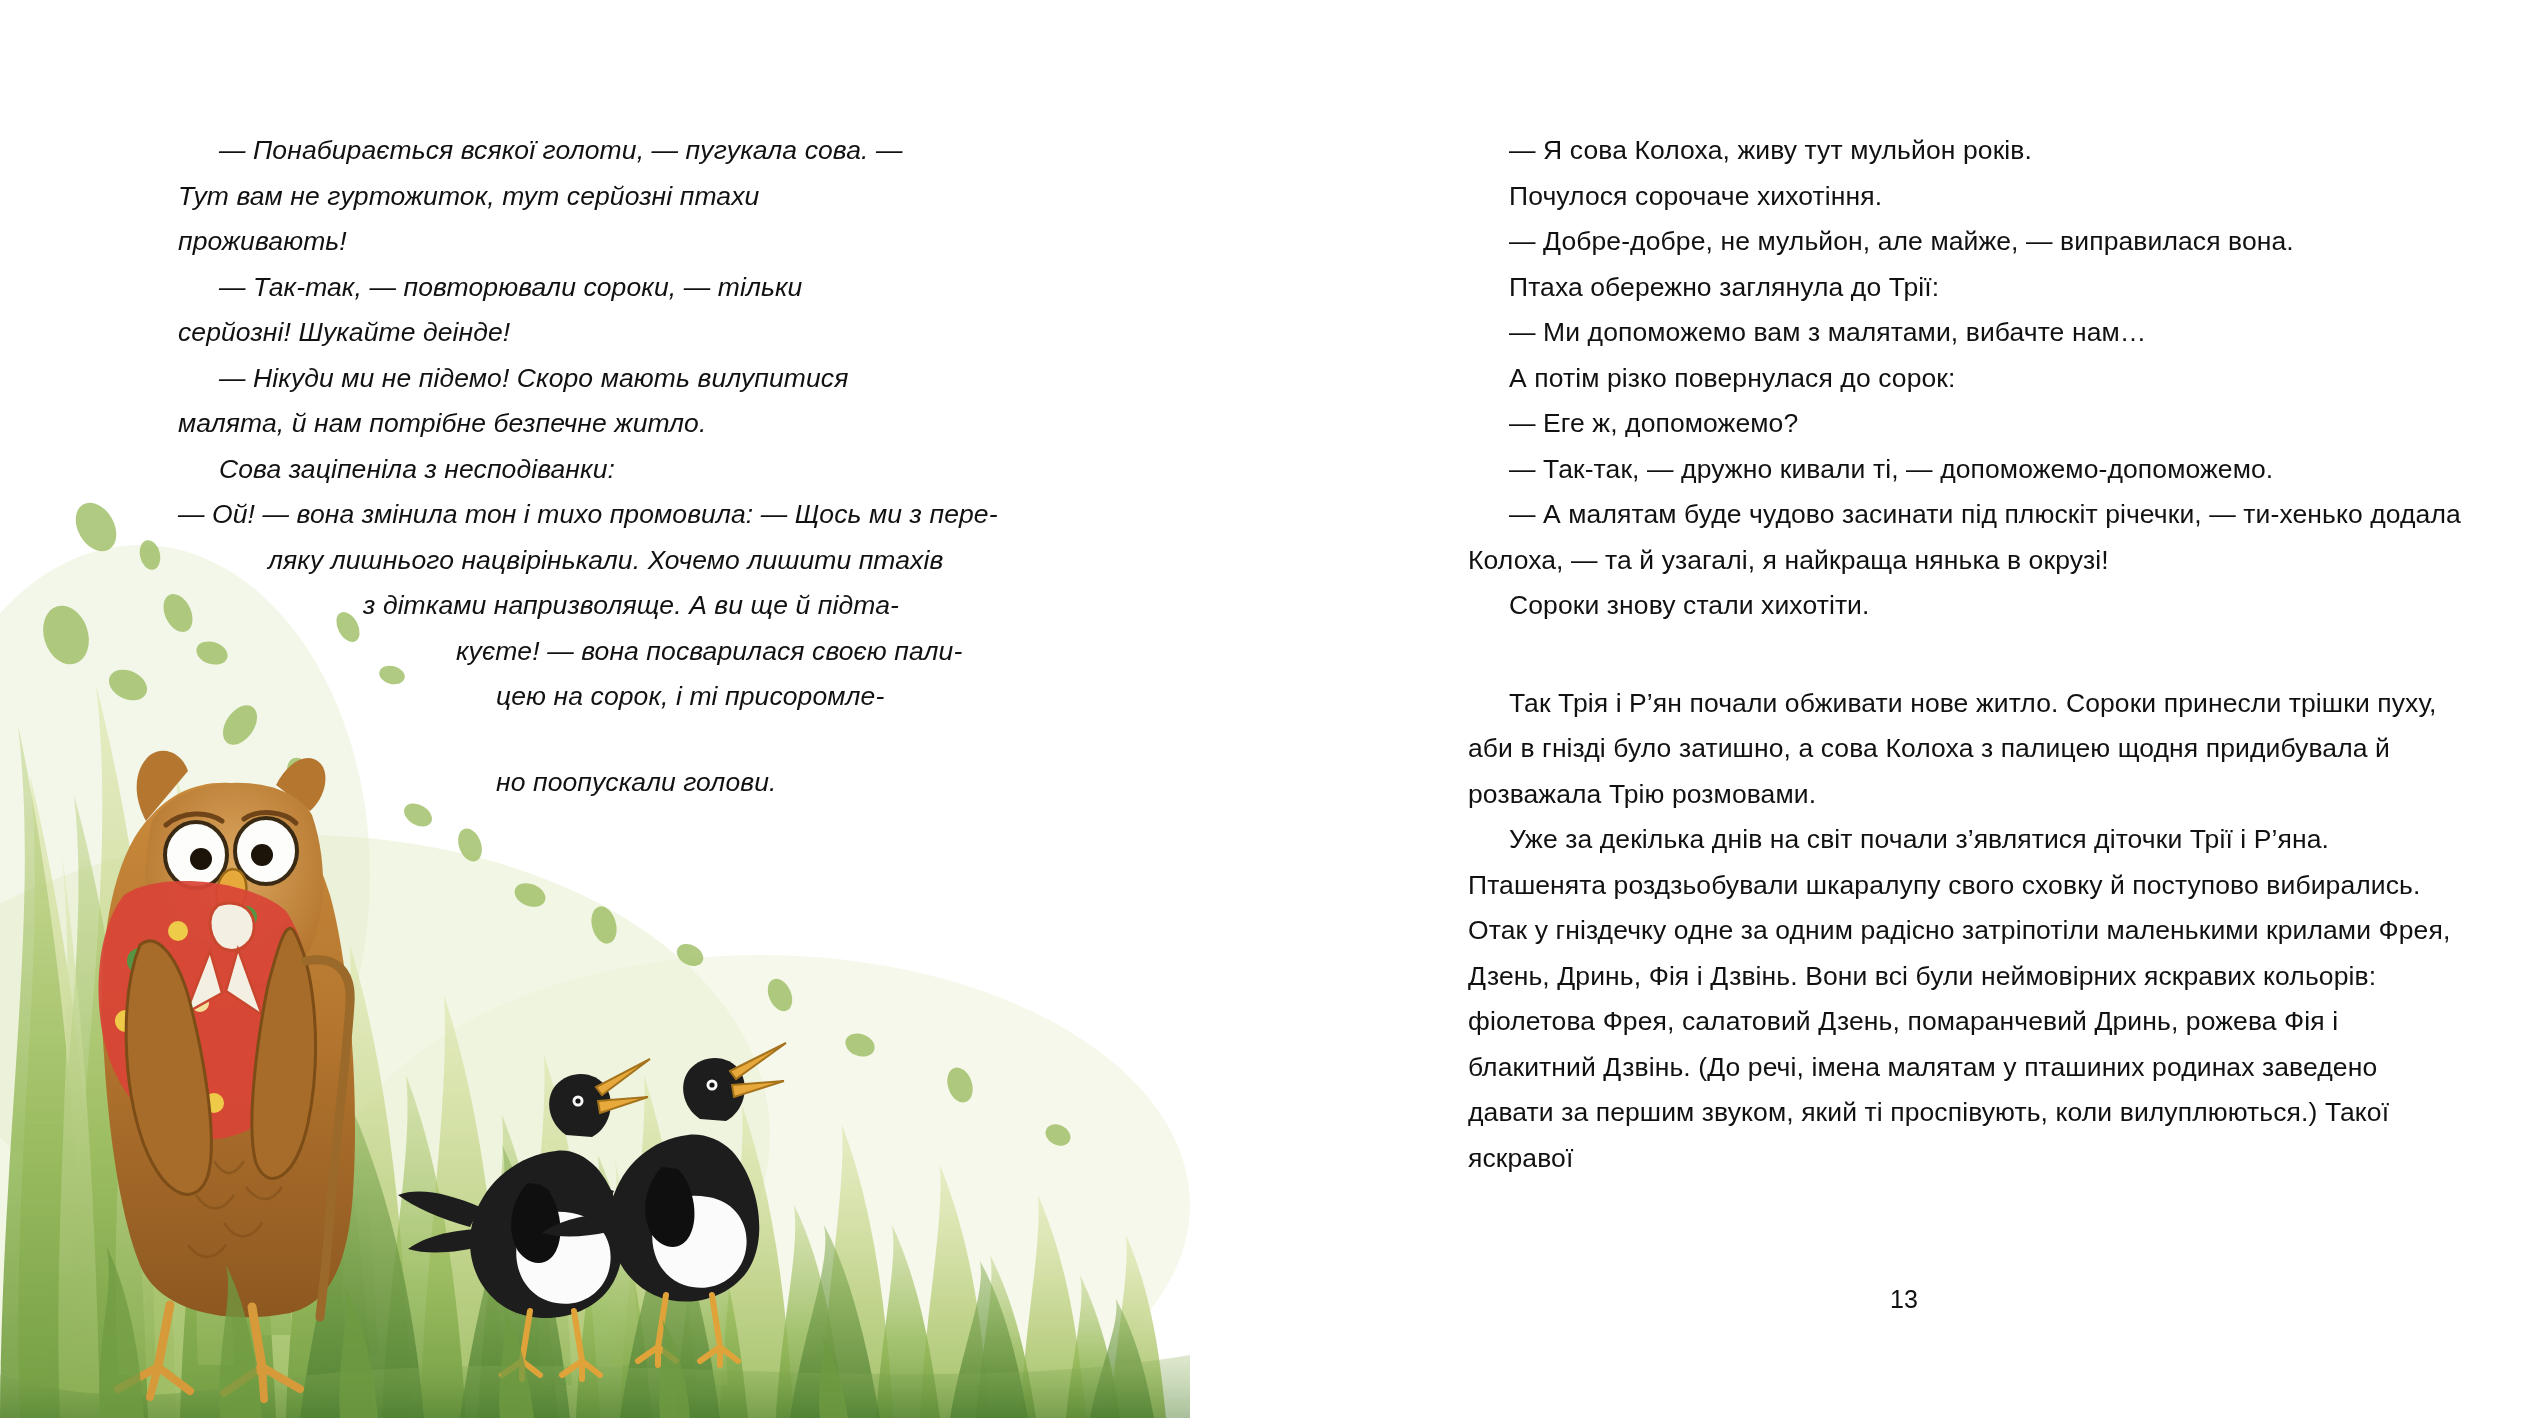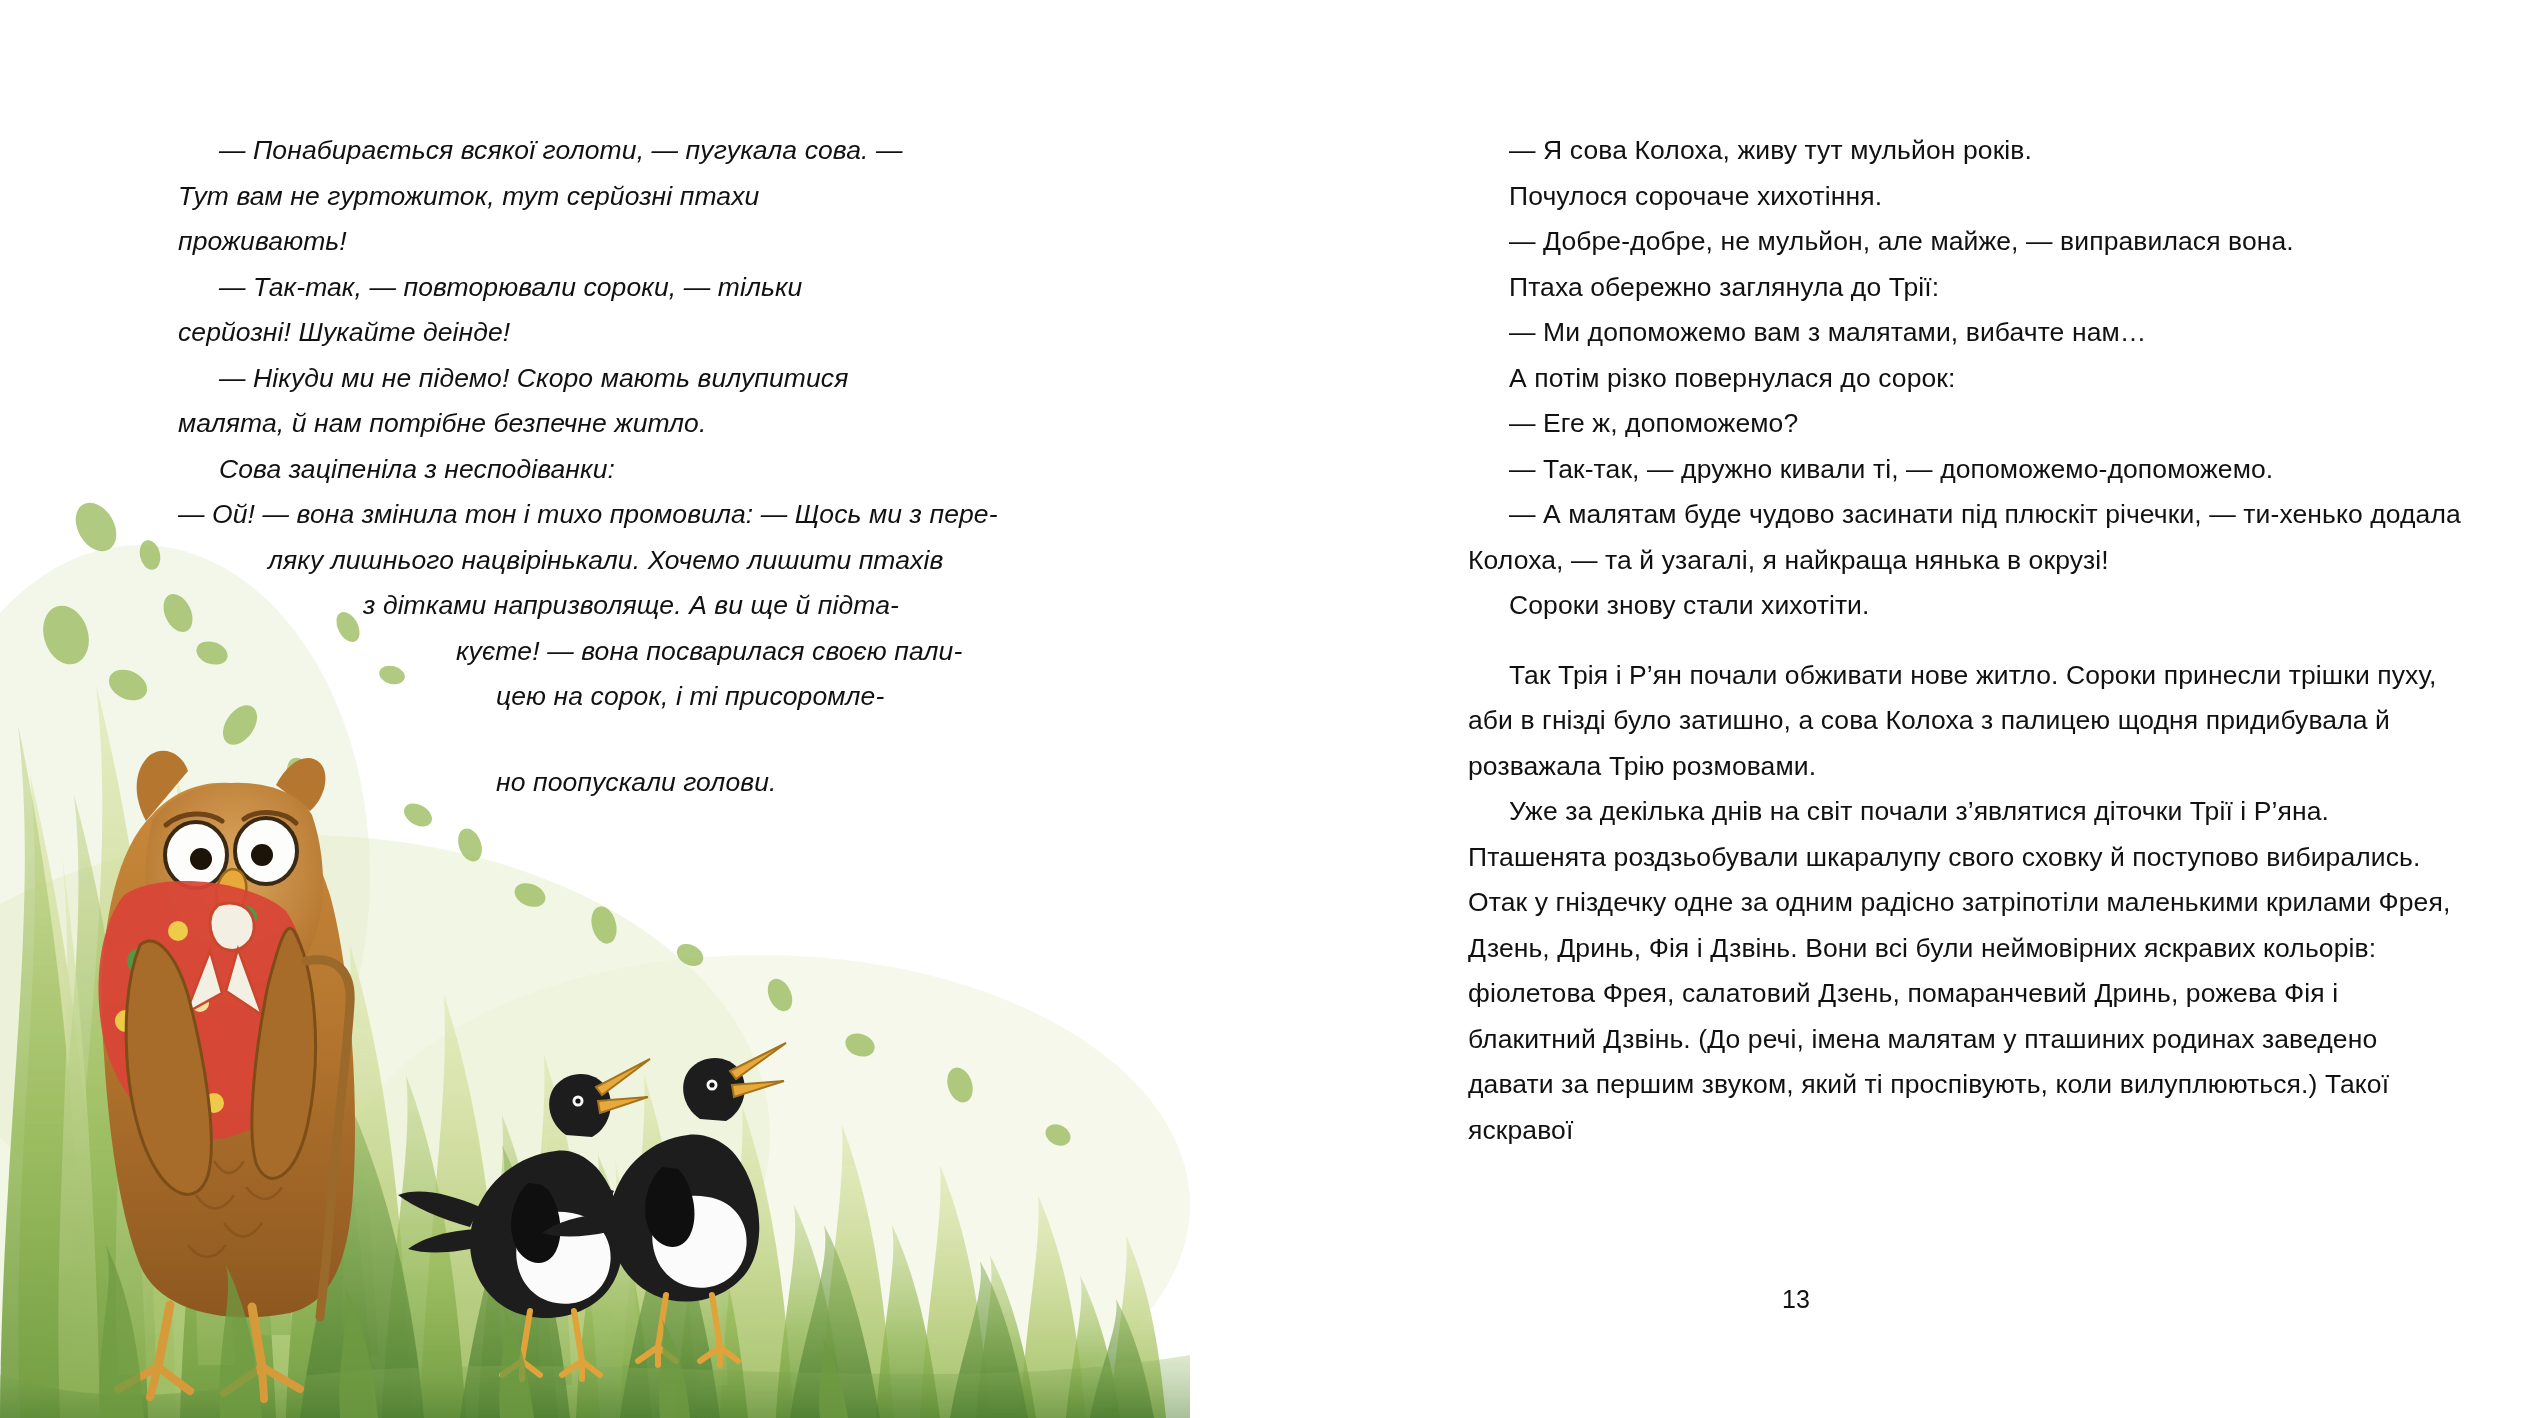--- a/index.html
+++ b/index.html
@@ -40,34 +40,34 @@
     font-size: 26.5px;
     line-height: 45.5px;
     color: #111111;
     letter-spacing: 0.1px;
   }
   .col-left  { left: 178px;  top: 128px; width: 735px; font-style: italic; }
   .col-right { left: 1468px; top: 128px; width: 1000px; }
 
   .para { margin: 0; }
   .para.indent { text-indent: 41px; }
-  .para.gap-above { margin-top: 24px; }
+  .para.gap-above { margin-top: 52px; }
 
   
   .stair-line { display: block; white-space: nowrap; }
   .s0 { margin-left: 0px;   }
   .s1 { margin-left: 90px;  }
   .s2 { margin-left: 185px; }
   .s3 { margin-left: 278px; }
   .s4 { margin-left: 318px; }
   .s5 { margin-left: 318px; margin-top: 40px; }
 
   .page-number {
     position: absolute;
-    left: 1782px;
+    left: 1890px;
     top: 1285px;
     font-size: 25px;
     color: #111111;
   }
 </style>
 </head>
 <body>
 
 <div id="page-spread">
 

